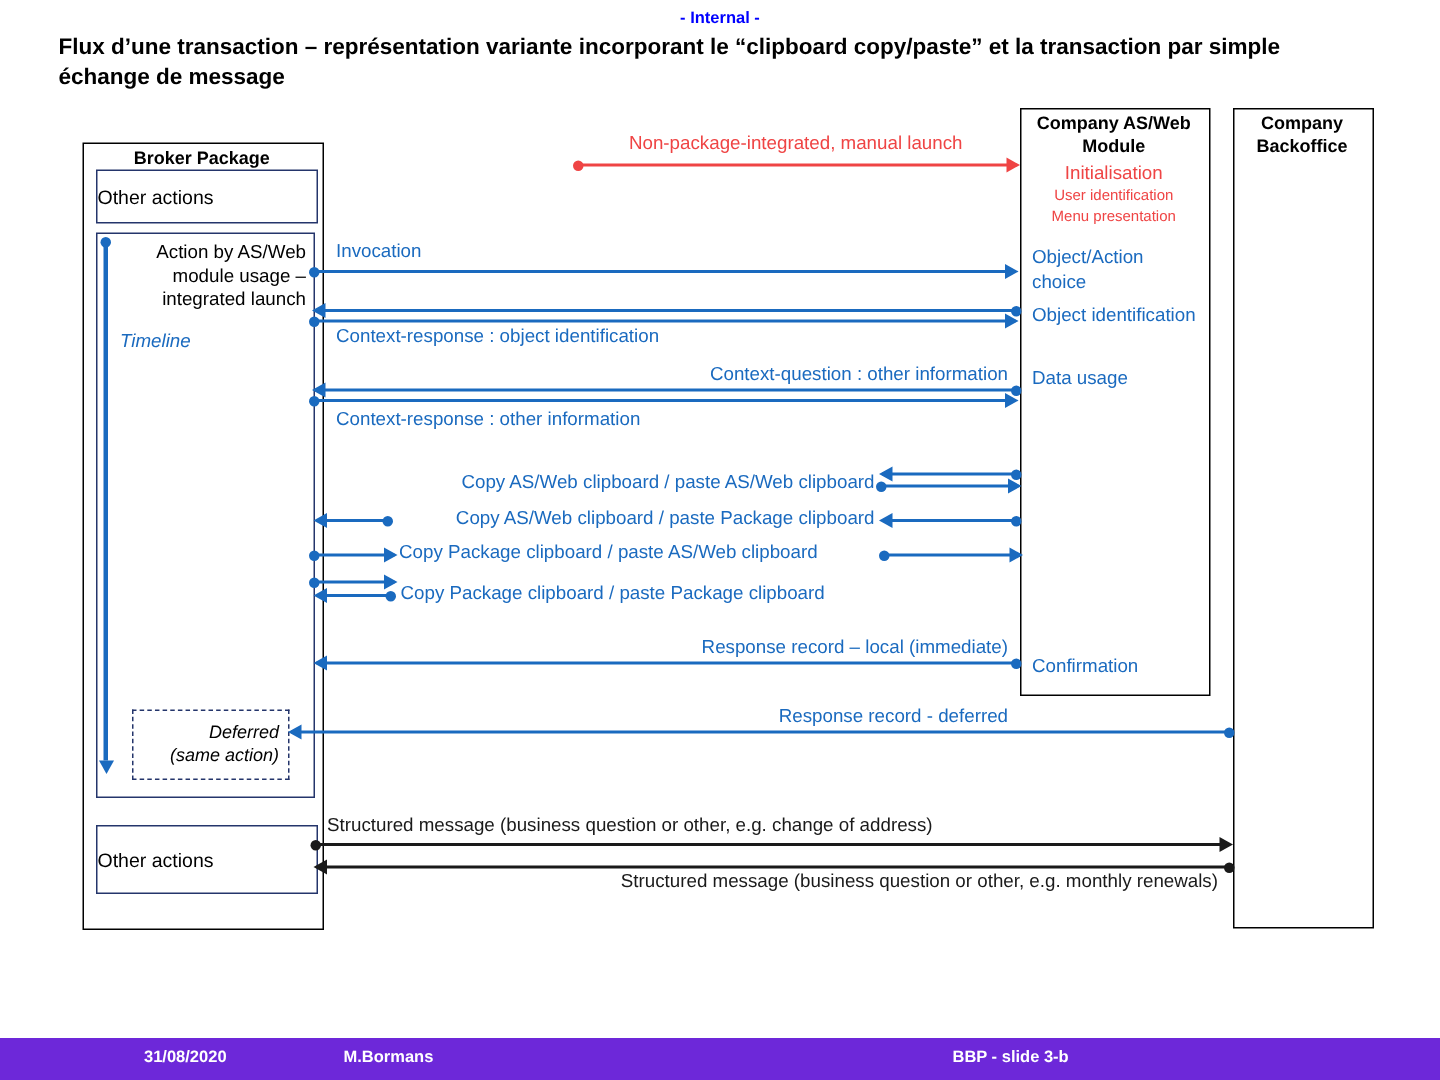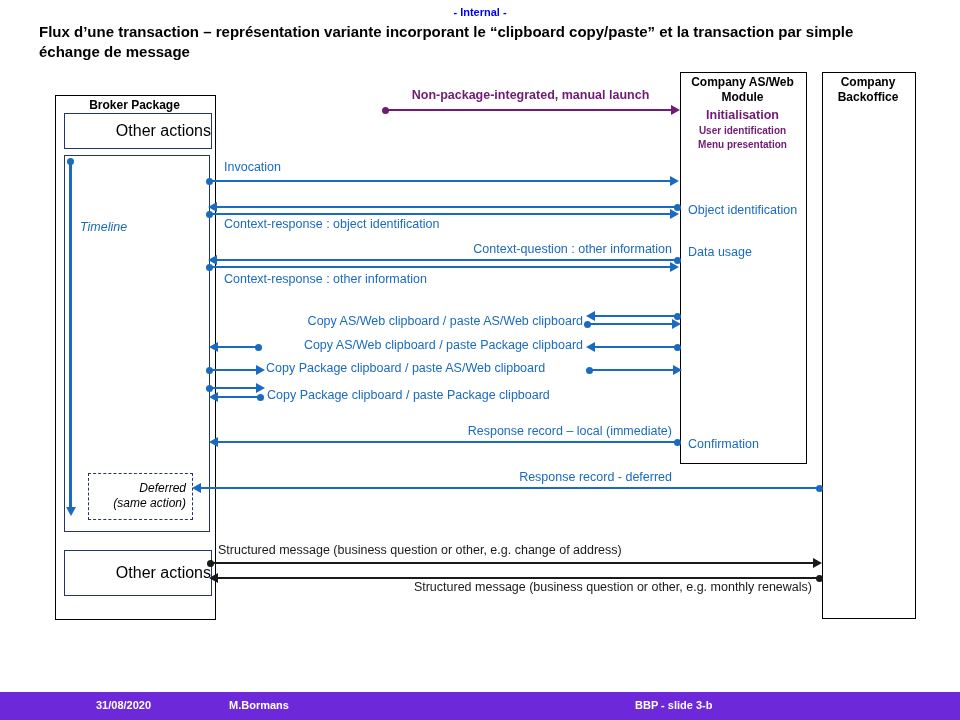--- a/index.html
+++ b/index.html
@@ -1,30 +1,30 @@
 <!DOCTYPE html>
 <html><head>
 <meta charset="utf-8">
 <style>
   html,body{margin:0;padding:0;background:#fff;}
   #slide{position:relative;width:960px;height:720px;background:#fff;overflow:hidden;
          font-family:"Liberation Sans",sans-serif;}
   .abs{position:absolute;}
   
   .c-blue{color:#1A6ABF;}
-  .c-steel{color:#701a75;font-weight:bold;}
+  .c-steel{color:#ef4444;}
   .c-black{color:#1a1a1a;}
   .c-pure{color:#0000FF;}
   
   .internal{top:6px;left:0;width:960px;text-align:center;font-size:11px;font-weight:bold;}
   .title{top:22px;left:39px;width:866px;font-size:15px;font-weight:bold;color:#000;line-height:20px;}
   
   .lanebox{border:1.5px solid #000;background:#fff;}
-  .subbox{border:1px solid #24356B;background:#fff;display:flex;align-items:center;justify-content:flex-end;
-          font-size:16px;color:#000;}
+  .subbox{border:1px solid #24356B;background:#fff;display:flex;align-items:center;justify-content:flex-start;
+          font-size:13px;color:#000;}
   .lane-title{font-weight:bold;font-size:12px;color:#000;text-align:center;line-height:15px;}
   
   .arr{position:absolute;height:2px;background:currentColor;}
   .dl::before,.dr::before{content:"";position:absolute;top:-2.5px;width:7px;height:7px;border-radius:50%;background:currentColor;}
   .dl::before{left:-1px;}
   .dr::before{right:-1px;}
   .hl::after,.hr::after{content:"";position:absolute;top:-4px;border-top:5px solid transparent;border-bottom:5px solid transparent;}
   .hr::after{right:-2px;border-left:9px solid currentColor;}
   .hl::after{left:-2px;border-right:9px solid currentColor;}
   .vline{position:absolute;width:3px;background:currentColor;}
@@ -50,37 +50,39 @@
   <div class="abs title">Flux d’une transaction – représentation variante incorporant le “clipboard copy/paste” et la transaction par simple échange de message</div>
 
   <div class="abs lanebox" style="left:55px;top:95px;width:159px;height:523px;"></div>
   <div class="abs lane-title" style="left:55px;top:98px;width:159px;">Broker Package</div>
 
   <div class="abs subbox" style="left:64px;top:113px;width:146px;height:34px;">
     <span>Other actions</span>
   </div>
 
   <div class="abs" style="left:64px;top:155px;width:144px;height:375px;border:1px solid #24356B;"></div>
+  <div class="abs" style="left:90px;top:161px;width:114px;text-align:right;font-size:12.5px;color:#000;line-height:15.5px;">Action by AS/Web module usage – integrated launch</div>
   <div class="abs c-blue" style="left:80px;top:220px;font-size:12.5px;font-style:italic;">Timeline</div>
   <div class="vline c-blue" style="left:69px;top:160px;height:347px;"></div>
 
   <div class="abs dashedbox" style="left:88px;top:473px;width:105px;height:47px;">
     <div>Deferred</div>
     <div>(same action)</div>
   </div>
 
   <div class="abs subbox" style="left:64px;top:550px;width:146px;height:44px;">
     <span>Other actions</span>
   </div>
 
   <div class="abs lanebox" style="left:680px;top:72px;width:125px;height:390px;"></div>
   <div class="abs lane-title" style="left:680px;top:75px;width:125px;">Company AS/Web Module</div>
   <div class="abs c-steel ctr" style="left:680px;top:108px;width:125px;font-size:12.5px;">Initialisation</div>
   <div class="abs c-steel ctr" style="left:680px;top:125px;width:125px;font-size:10px;">User identification</div>
   <div class="abs c-steel ctr" style="left:680px;top:139px;width:125px;font-size:10px;">Menu presentation</div>
+  <div class="abs c-blue" style="left:688px;top:163px;width:112px;font-size:12.5px;line-height:17px;">Object/Action choice</div>
   <div class="abs c-blue" style="left:688px;top:202px;width:112px;font-size:12.5px;line-height:17px;">Object identification</div>
   <div class="abs c-blue" style="left:688px;top:245px;width:112px;font-size:12.5px;">Data usage</div>
   <div class="abs c-blue" style="left:688px;top:437px;width:112px;font-size:12.5px;">Confirmation</div>
 
   <div class="abs lanebox" style="left:822px;top:72px;width:92px;height:545px;"></div>
   <div class="abs lane-title" style="left:822px;top:75px;width:92px;">Company Backoffice</div>
 
   <div class="arr c-steel dl hr" style="left:383px;top:109px;width:295px;"></div>
   <div class="arr c-blue dl hr" style="left:207px;top:180px;width:470px;"></div>
   <div class="arr c-blue dr hl" style="left:210px;top:206px;width:470px;"></div>

